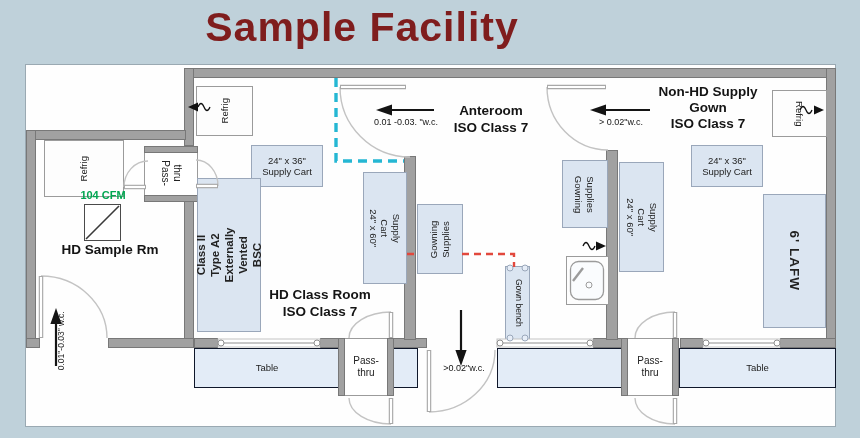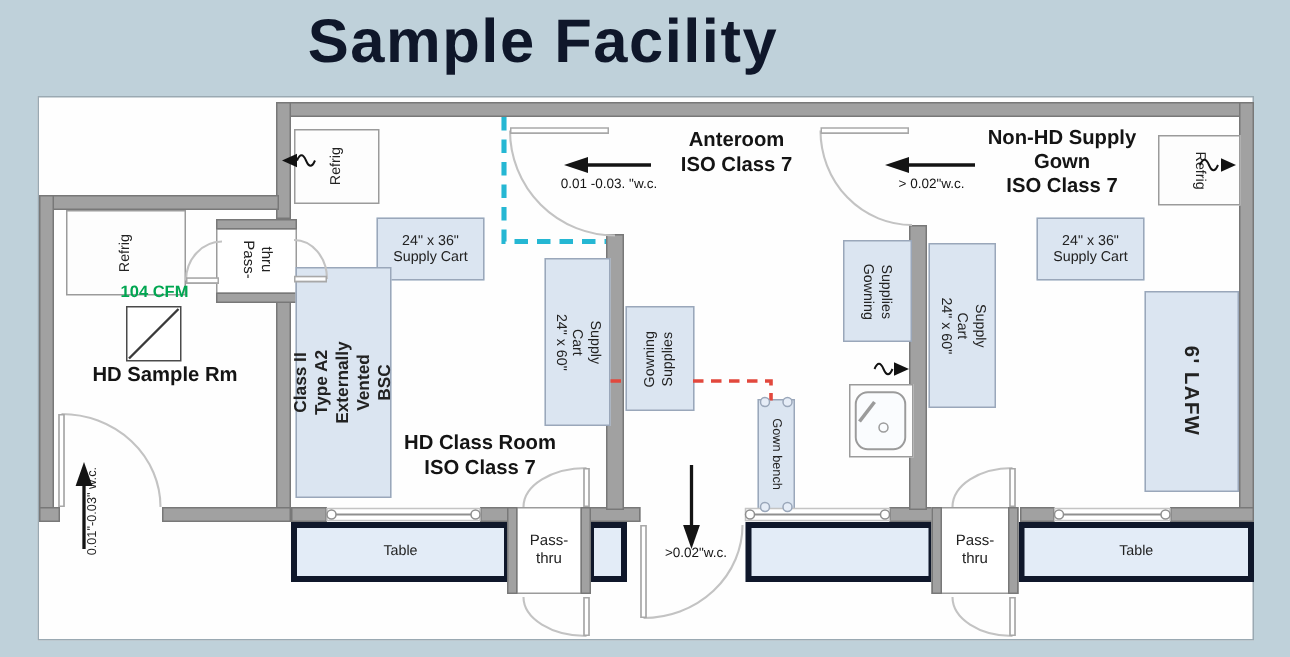--- a/index.html
+++ b/index.html
@@ -2,35 +2,35 @@
 <html><head>
 <meta charset="utf-8">
 <style>
   html,body{margin:0;padding:0;}
   body{
     width:860px;height:438px;position:relative;overflow:hidden;
     background:#bfd1da;font-family:"Liberation Sans",sans-serif;color:#1a1a1a;
   }
   .title{
     position:absolute;left:0;top:4px;width:724px;text-align:center;
-    font-size:41px;font-weight:bold;letter-spacing:1px;color:#0f172a;
+    font-size:41px;font-weight:bold;letter-spacing:1px;color:#7f1d1d;
   }
   .canvas{
     position:absolute;left:25px;top:64px;width:811px;height:363px;
     background:#fefefe;border:1px solid #9aa9b2;box-sizing:border-box;
   }
   .wall{
     position:absolute;background:#a1a1a1;border:1px solid #787878;box-sizing:border-box;
   }
   .eq{
     position:absolute;display:flex;align-items:center;justify-content:center;
     text-align:center;box-sizing:border-box;font-size:9.5px;line-height:11.5px;color:#222;
   }
   .blue{background:#dbe5f1;border:1px solid #9aa7ba;}
-  .lblue{background:#e3ecf7;border:4px solid #0f172a;}
+  .lblue{background:#e3ecf7;border:1px solid #0f172a;}
   .white{background:#fdfdfd;border:1px solid #9b9b9b;}
   .rot-up{transform:rotate(-90deg);}
   .rot-down{transform:rotate(90deg);}
   .lbl{
     position:absolute;text-align:center;font-weight:bold;font-size:13.5px;line-height:17px;color:#141414;
   }
   .small{font-size:9px;font-weight:normal;line-height:11px;}
   .ptband{position:absolute;background:#a1a1a1;border:1px solid #787878;box-sizing:border-box;}
   .pt{
     position:absolute;background:#fff;border:1px solid #9b9b9b;box-sizing:border-box;
@@ -130,21 +130,21 @@
   <div>HD Class Room</div>
   <div>ISO Class 7</div>
 </div>
 <div class="eq blue" style="left:363px;top:172px;width:44px;height:112px;">
   <div class="rot-down">
     <div>Supply Cart</div>
     <div>24" x 60"</div>
   </div>
 </div>
 
-<div class="lbl" style="left:410px;top:84px;width:162px;">
+<div class="lbl" style="left:410px;top:102px;width:162px;">
   <div>Anteroom</div>
   <div>ISO Class 7</div>
 </div>
 <div class="lbl small" style="left:366px;top:117px;width:80px;">0.01 -0.03. "w.c.</div>
 <div class="eq blue" style="left:417px;top:204px;width:46px;height:70px;">
   <div class="rot-up">
     <div>Gowning</div>
     <div>Supplies</div>
   </div>
 </div>

